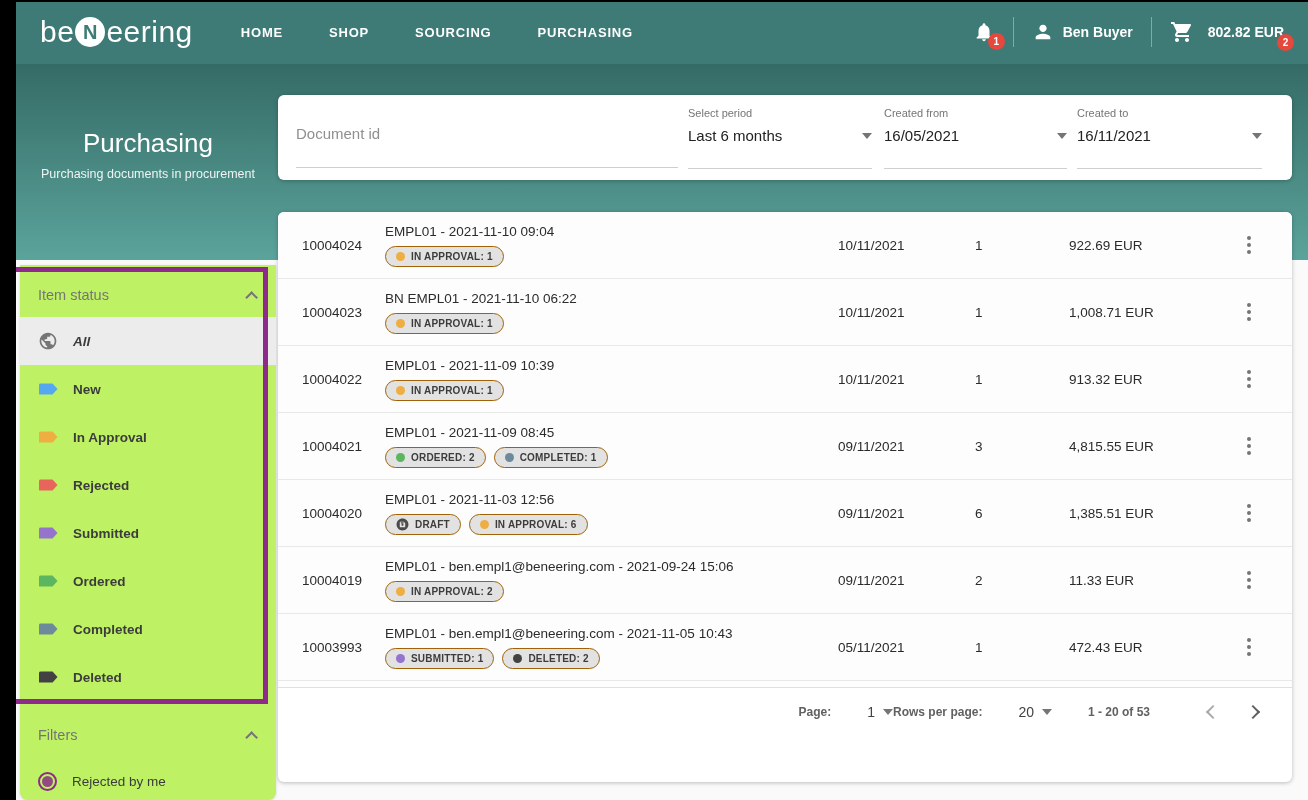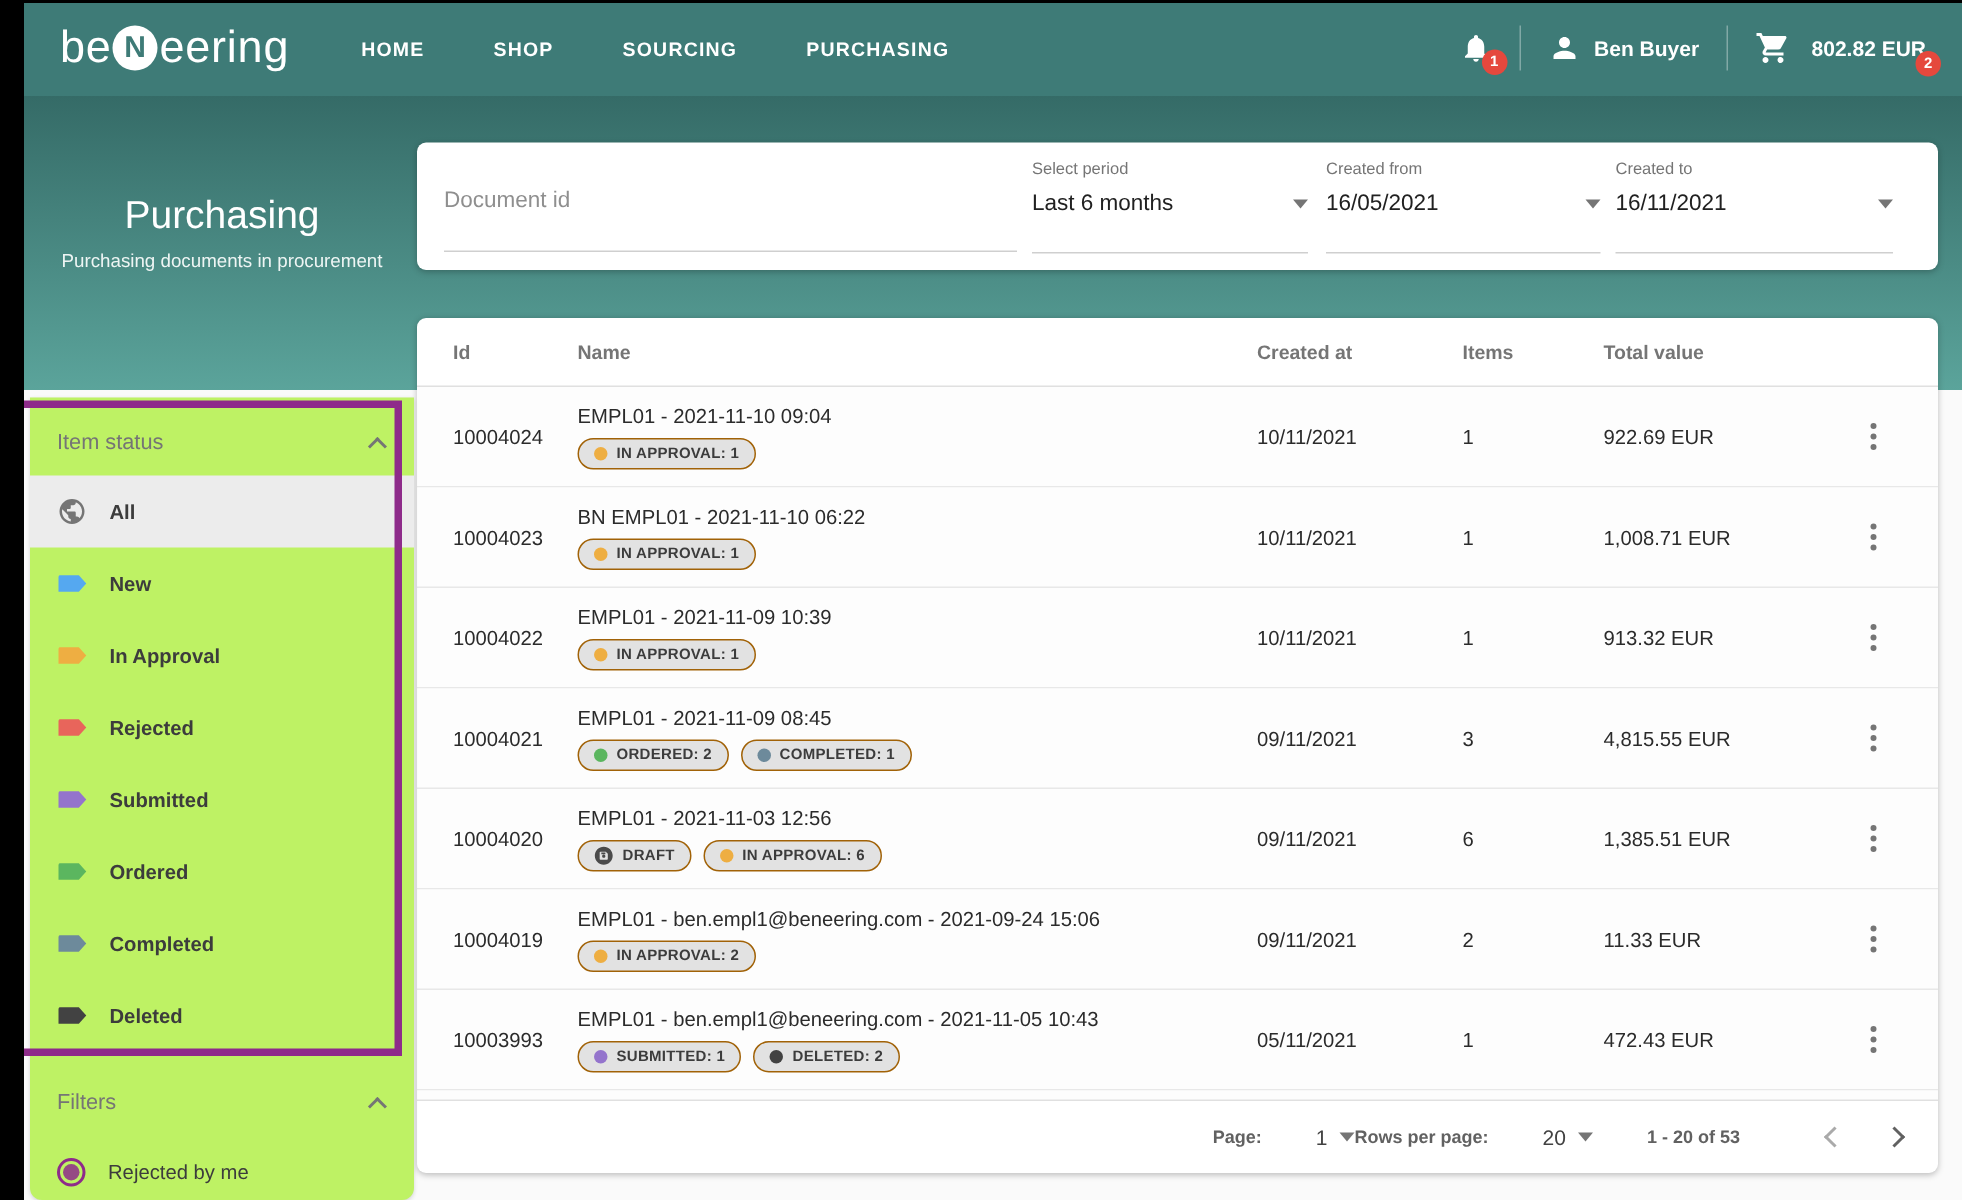--- a/index.html
+++ b/index.html
@@ -28,21 +28,21 @@
   #hero { left:0; top:64px; width:1308px; height:196px; background:linear-gradient(180deg, var(--t-hero_top) 0%, var(--t-hero_bottom) 100%); }
   #page-header { left:20px; top:128px; width:256px; text-align:center; color:#fff; z-index:5; }
   #page-title { font-size:26px; font-weight:400; }
   #page-subtitle { font-size:12.5px; margin-top:8px; color:#eef5f4; }
 
   
   #sidebar { left:20px; top:265px; width:256px; height:535px; background:#bef264; border-radius:0 0 8px 8px; box-shadow:0 1px 3px rgba(0,0,0,.15); z-index:10; }
   .section-head { display:flex; align-items:center; justify-content:space-between; padding:22px 22px 14px 18px; color:#757575; font-size:14.5px; }
   .chev-up { width:9px; height:9px; border-top:2px solid #757575; border-right:2px solid #757575; transform:rotate(-45deg) translateY(3px); cursor:pointer; }
   .side-item { height:48px; display:flex; align-items:center; padding-left:18px; gap:15px; cursor:pointer; color:#3c3c3c; font-size:13.5px; font-weight:700; }
-  .side-item.selected { background:var(--t-selected_bg); }
+  .side-item.selected { background:var(--t-selected_bg);font-style:italic; }
   .tag-icon { width:20px; height:20px; display:flex; align-items:center; justify-content:center; }
   .tag-shape { width:19px; height:13px; clip-path:polygon(0 8%, 74% 8%, 100% 50%, 74% 92%, 0 92%); border-radius:2px; }
   #filters-section { border-top:0; }
   .radio-outer { width:19px; height:19px; border-radius:50%; border:2px solid var(--t-annotation); display:flex; align-items:center; justify-content:center; }
   .radio-inner { width:11px; height:11px; border-radius:50%; background:var(--t-annotation); opacity:.85; }
 
   
   #annotation-box { left:3px; top:267px; width:265px; height:437px; border:5px solid var(--t-annotation); z-index:60; pointer-events:none; }
 
   
@@ -71,21 +71,21 @@
   .col-menu { width:51px; }
   .cell { display:flex; align-items:center; font-size:13.5px; color:#2b2b2b; }
   .name-cell { flex-direction:column; align-items:flex-start; justify-content:center; gap:7px; }
   .doc-name { font-size:13.5px; color:#2b2b2b; }
   .badge-row { display:flex; gap:8px; }
   .pill { height:21px; display:flex; align-items:center; gap:6px; background:var(--t-badge_bg); border:1px solid #a16207; border-radius:11px; padding:0 10px; font-size:10px; font-weight:700; color:#3c3c3c; letter-spacing:.2px; white-space:nowrap; }
   .dot { width:9px; height:9px; border-radius:50%; flex-shrink:0; }
   .kebab { display:flex; flex-direction:column; gap:3px; cursor:pointer; padding:6px; }
   .kebab i { width:4px; height:4px; border-radius:50%; background:#757575; }
   #row-spacer { height:6px; background:#fdfdfd; }
-  #tfoot { height:48px; border-top:1px solid #e0e0e0; display:flex; align-items:center; justify-content:flex-end; padding-right:24px; font-size:12px; color:#616161; font-weight:700; }
+  #tfoot { height:48px; border-top:1px solid #e0e0e0; display:flex; align-items:center; justify-content:flex-end; padding-right:34px; font-size:12px; color:#616161; font-weight:700; }
   .pg-num { font-size:14px; color:#424242; font-weight:400; display:flex; align-items:center; cursor:pointer; }
   .pg-gap36 { margin-left:36px; }
   .pg-gap30 { }
   .chev { width:10px; height:10px; border-top:2px solid #616161; border-right:2px solid #616161; cursor:pointer; }
   .chev.left { transform:rotate(-135deg); border-color:#aaaaaa; margin-left:58px; }
   .chev.right { transform:rotate(45deg); margin-left:30px; }
 </style>
 </head>
 <body>
 
@@ -230,28 +230,20 @@
   <div class="field" id="to-field">
     <div class="flabel">Created to</div>
     <div class="fvalue underline">
       <span>16/11/2021</span>
       <span class="dd-arrow"></span>
     </div>
   </div>
 </div>
 
 <div class="abs" id="table-card">
-  <div id="thead">
-    <div class="col-id">Id</div>
-    <div class="col-name">Name</div>
-    <div class="col-created">Created at</div>
-    <div class="col-items">Items</div>
-    <div class="col-total">Total value</div>
-    <div class="col-menu"></div>
-  </div>
 
   <div class="trow">
     <div class="cell col-id">10004024</div>
     <div class="cell col-name name-cell">
       <div class="doc-name">EMPL01 - 2021-11-10 09:04</div>
       <div class="badge-row">
         <span class="pill">
             <span class="dot" style="background:var(--c-in_approval)"></span>
             <span>IN APPROVAL: 1</span>
           </span>

